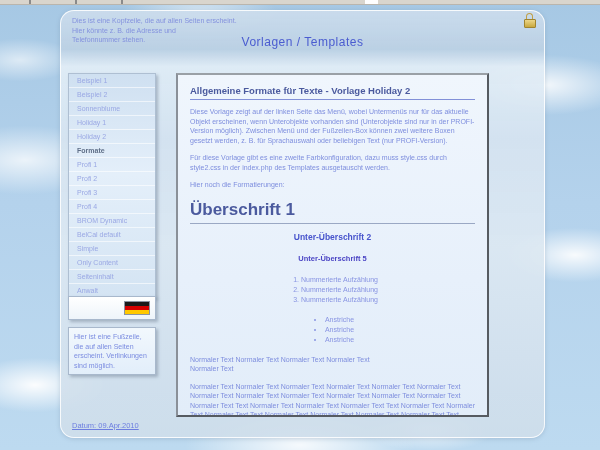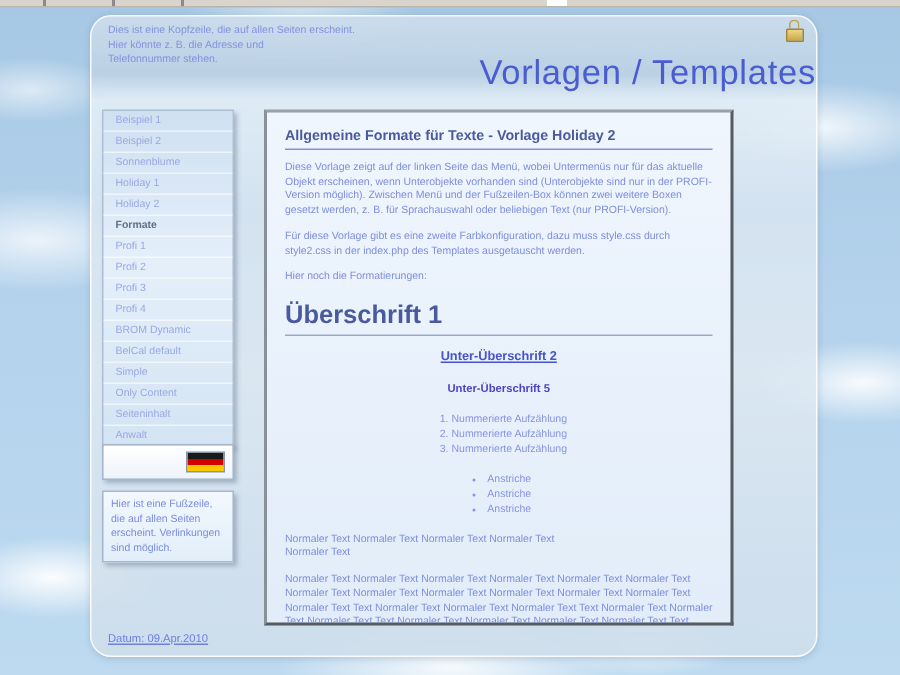--- a/index.html
+++ b/index.html
@@ -32,22 +32,22 @@
       rgba(203,220,236,.95) 0%,rgba(188,209,228,.92) 9%,rgba(226,237,246,.93) 13%,
       rgba(214,228,240,.92) 30%,rgba(222,233,242,.9) 55%,rgba(206,221,234,.9) 100%);
     box-shadow:0 1px 4px rgba(90,110,140,.25);
     box-sizing:border-box;
   }
   .header-note{
     position:absolute;left:11px;top:5px;width:220px;
     font-size:7px;line-height:9.5px;color:#8492de;white-space:pre-line;
   }
   .page-title{
-    position:absolute;left:0;right:0;top:24px;text-align:right;
-    font-size:23px;color:#4a5cd0;letter-spacing:.5px;
+    position:absolute;left:0;right:0;top:24px;text-align:center;
+    font-size:12px;color:#4a5cd0;letter-spacing:.5px;
   }
   .lock{position:absolute;right:9px;top:2px;width:11px;height:14px;}
   .lock .shackle{width:5px;height:5px;border:1.5px solid #c0a048;border-bottom:none;
     border-radius:4px 4px 0 0;margin:0 auto;}
   .lock .body{width:10px;height:7px;margin:0 auto;border:1px solid #a08430;border-radius:1px;
     background:linear-gradient(180deg,#ecd688,#c9a83e);}
   
   .menu{
     position:absolute;left:7px;top:62px;width:88px;box-sizing:border-box;
     border:1px solid #aebfd2;box-shadow:2px 2px 3px rgba(70,85,110,.35);
@@ -80,21 +80,21 @@
     position:absolute;left:115px;top:62px;width:313px;height:344px;box-sizing:border-box;
     border:2px solid;border-color:#9aa0a6 #565b61 #565b61 #8a9098;
     background:linear-gradient(180deg,#f0f6fd 0%,#e7f0fb 60%,#e2edf9 100%);
     padding:10px 12px;overflow:hidden;
   }
   .content-title{font-size:9.5px;font-weight:bold;color:#4b5a9e;margin:0;}
   .rule-blue{border:none;border-top:1px solid #8290d8;margin:3px 0 7px;}
   .rule-gray{border:none;border-top:1px solid #9aa8c4;margin:3px 0 8px;}
   .para{font-size:7px;line-height:9.5px;color:#7e8ede;margin:0 0 8px;white-space:pre-line;}
   .h1{font-size:17px;font-weight:bold;color:#4b5a9e;margin:10px 0 0;}
-  .h2c{font-size:8.5px;font-weight:bold;color:#4753cc;text-align:center;margin:4px 0 12px;text-decoration:underline;}
+  .h2c{font-size:8.5px;font-weight:bold;color:#4753cc;text-align:center;margin:4px 0 12px;}
   .h3c{font-size:7.5px;font-weight:bold;color:#4a44c4;text-align:center;margin:0 0 12px;}
   ol.demo,ul.demo{
     margin:0 auto 10px;padding-left:14px;width:fit-content;
     font-size:7px;line-height:10px;color:#8894e2;
   }
   .date-line{
     position:absolute;left:11px;bottom:7px;font-size:7.5px;color:#6d7ee0;text-decoration:underline;
   }
 </style>
 </head>

